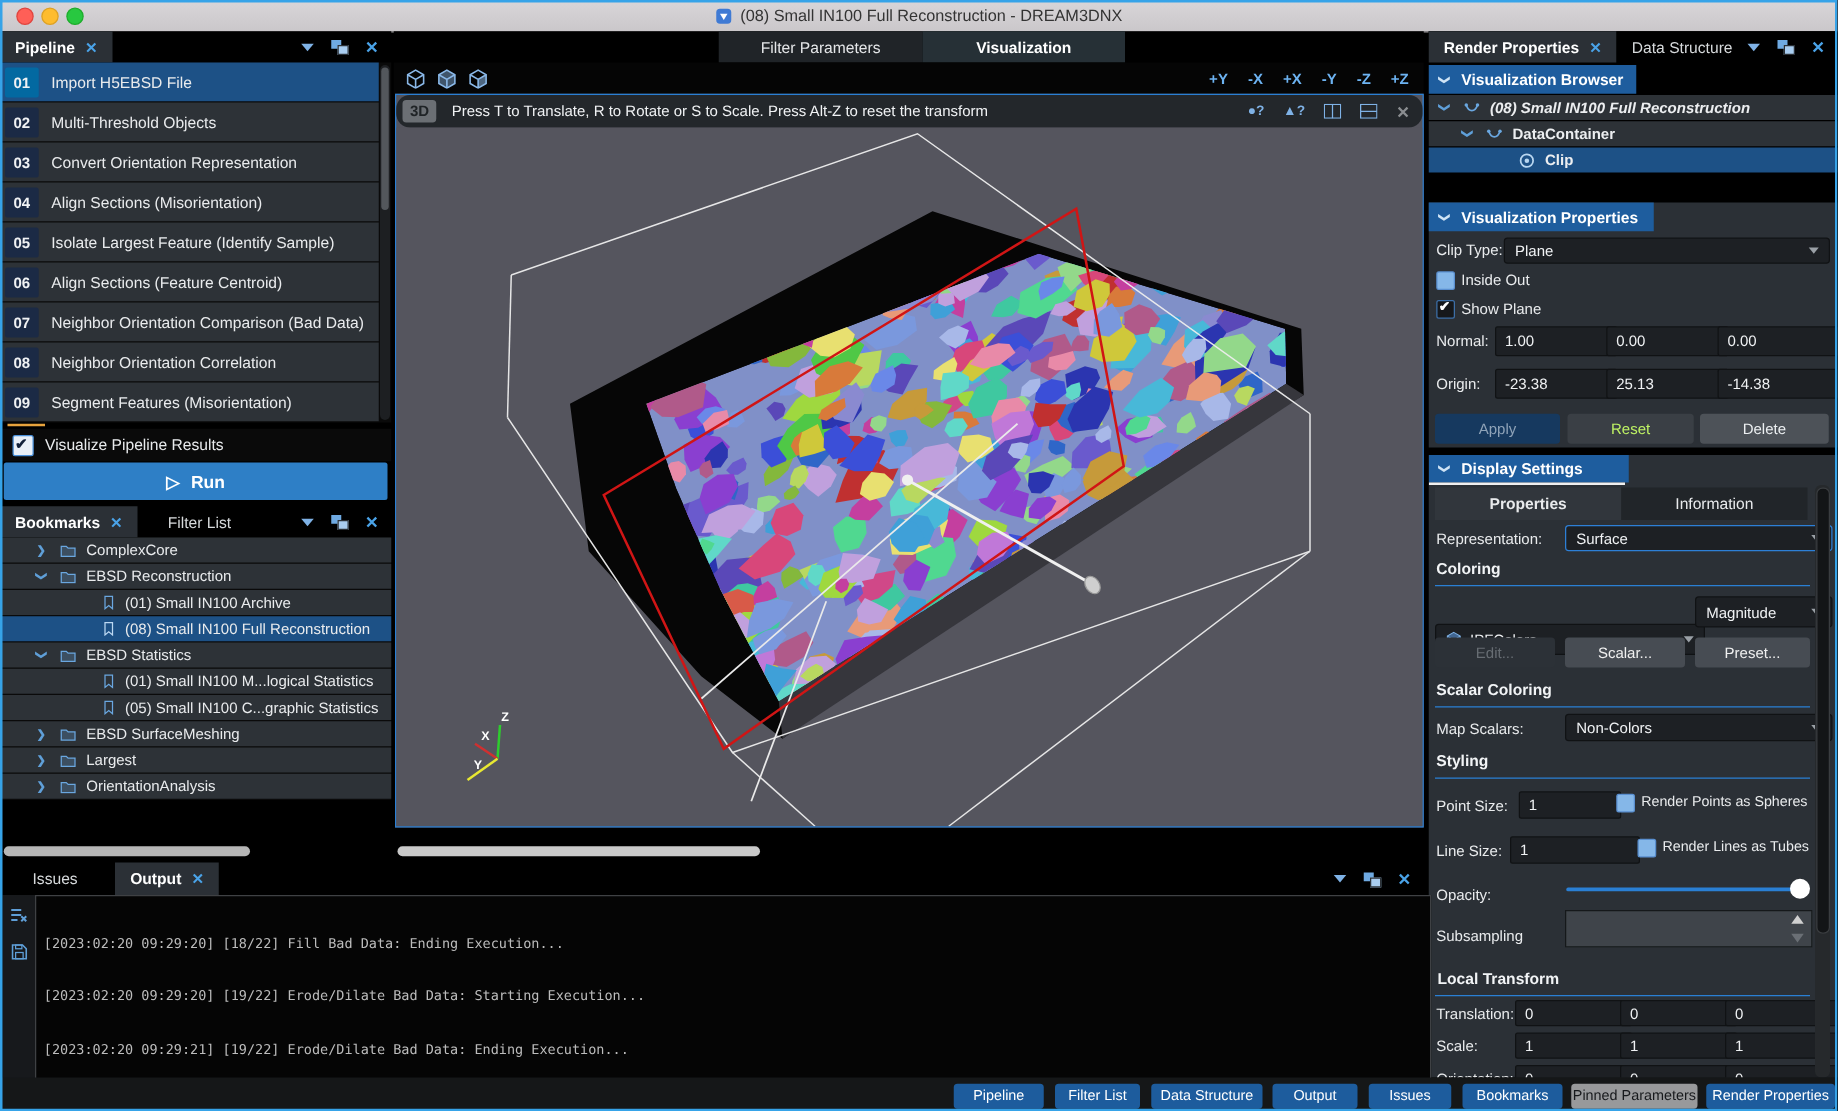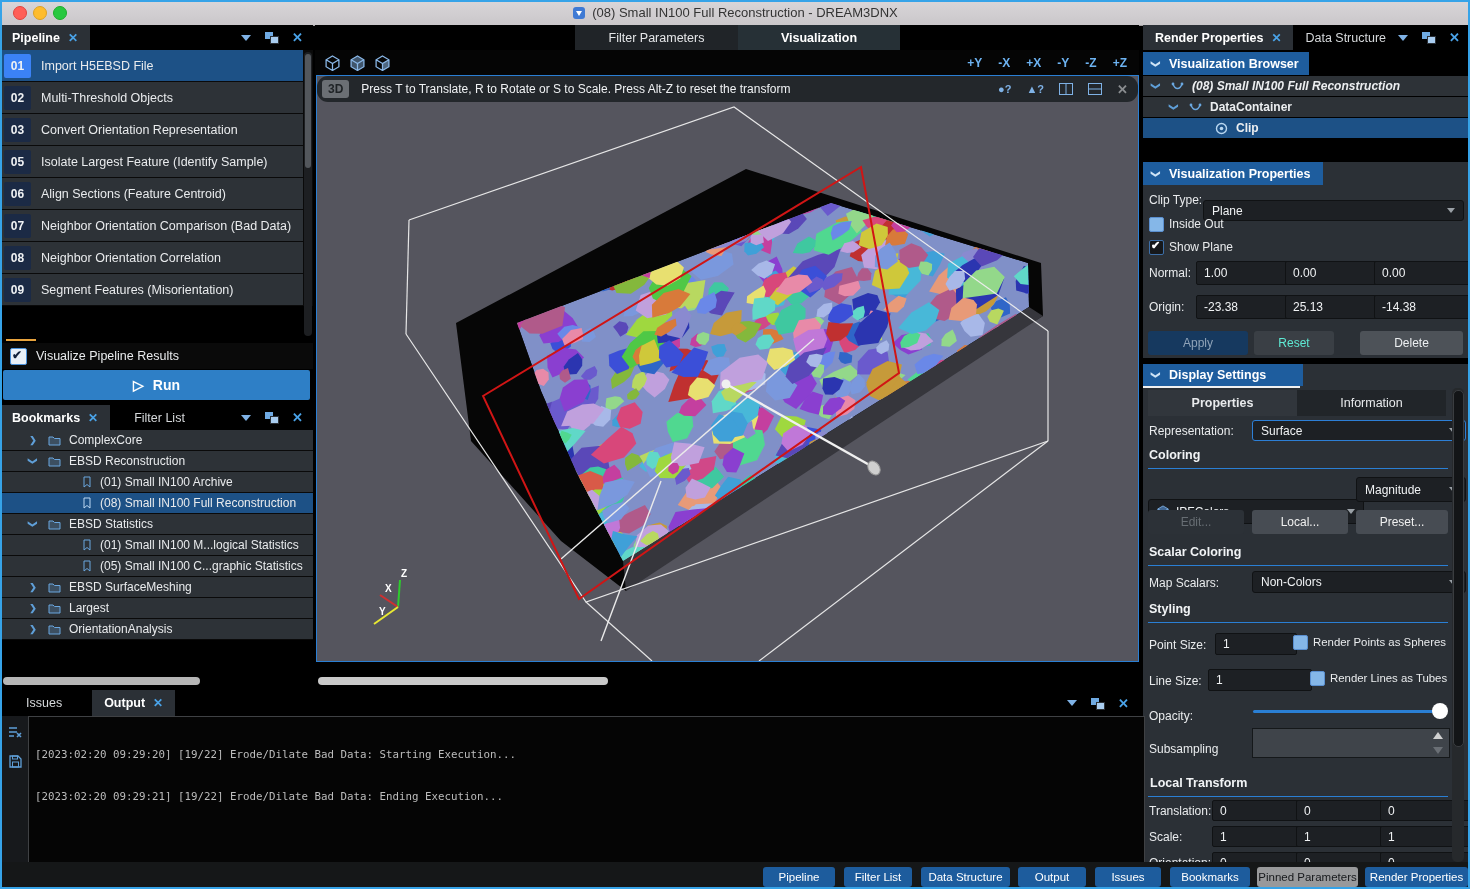--- a/index.html
+++ b/index.html
@@ -27,21 +27,21 @@
   .x-blue{color:#4aa3e8;font-weight:bold;font-size:13px;}
 
   
   #pipe-tabbar{left:0;top:25px;width:313px;height:25px;}
   #pipe-list{left:0;top:50px;width:313px;background:#0a0a0a;}
   .prow{height:31px;margin-bottom:1px;background:#2d3237;display:flex;align-items:center;width:303px;}
   .prow .num{width:27px;height:24px;margin:0 0 0 4px;background:#1b2a45;color:#f0f2f4;font-weight:bold;
     font-size:12px;display:flex;align-items:center;justify-content:center;border-radius:2px;}
   .prow .plabel{color:#e9ebed;font-size:12.5px;margin-left:10px;white-space:nowrap;}
   .prow.sel{background:#1d5186;}
-  .prow.sel .num{background:#3b82f6;}
+  .prow.sel .num{background:#0369a1;}
   #pipe-scroll{left:304px;top:52px;width:8px;height:284px;background:#1d1f22;border-radius:4px;}
   #pipe-thumb{left:305px;top:54px;width:6px;height:114px;background:#53575c;border-radius:3px;}
   #orange-div{left:6px;top:339px;width:30px;height:2px;background:#e8a33d;}
   #viz-row{left:0;top:343px;width:313px;height:26px;display:flex;align-items:center;background:#0a0a0a;}
   #viz-cb{width:15px;height:15px;margin-left:10px;background:#e9f0f8;border:1.5px solid #4a90d9;border-radius:2px;
     position:relative;}
   #viz-cb.on::after{content:"\2714";position:absolute;left:1px;top:-1px;color:#12213a;font-size:12px;font-weight:bold;}
   #viz-label{color:#e9ebed;font-size:12.5px;margin-left:9px;}
   #run-btn{left:3px;top:370px;width:307px;height:30px;background:#2e7fc6;border-radius:2px;color:#fff;
     display:flex;align-items:center;justify-content:center;font-size:14px;font-weight:600;gap:9px;}
@@ -149,20 +149,24 @@
         <span class="num">01</span>
         <span class="plabel">Import H5EBSD File</span>
       </div>
     <div class="prow">
         <span class="num">02</span>
         <span class="plabel">Multi-Threshold Objects</span>
       </div>
     <div class="prow">
         <span class="num">03</span>
         <span class="plabel">Convert Orientation Representation</span>
+      </div>
+    <div class="prow">
+        <span class="num">04</span>
+        <span class="plabel">Align Sections (Misorientation)</span>
       </div>
     <div class="prow">
         <span class="num">05</span>
         <span class="plabel">Isolate Largest Feature (Identify Sample)</span>
       </div>
     <div class="prow">
         <span class="num">06</span>
         <span class="plabel">Align Sections (Feature Centroid)</span>
       </div>
     <div class="prow">
@@ -1007,21 +1011,21 @@
         <span style="font-weight:bold;">Clip</span>
       </div>
     </div>
 
     <div class="abs sect" style="left:0;top:137px;width:327px;height:196px;">
       <div class="abs blue-hdr" style="left:0;top:0;width:172px;height:23px;">
         <span class="chev down" style="color:#cfe4f6;">❯</span>
         <span>Visualization Properties</span>
       </div>
       <span class="flabel" style="left:6px;top:31px;">Clip Type:</span>
-      <div class="selectbox" style="left:60px;top:28px;width:243px;height:19px;margin-top:10px;">
+      <div class="selectbox" style="left:60px;top:28px;width:243px;height:19px;">
         <span>Plane</span>
           <span class="sb-caret"></span>
       </div>
       <span class="cb-lite" style="left:6px;top:55px;"></span>
       <span class="flabel" style="left:26px;top:55px;">Inside Out</span>
       <span class="cb-dark on" style="left:6px;top:78px;"></span>
       <span class="flabel" style="left:26px;top:78px;">Show Plane</span>
       <span class="flabel" style="left:6px;top:104px;">Normal:</span>
       <div class="inputbox" style="left:53px;top:99px;width:82px;height:22px;">
           <span>1.00</span>
@@ -1038,21 +1042,21 @@
         </div>
       <div class="inputbox" style="left:142px;top:133px;width:82px;height:22px;">
           <span>25.13</span>
         </div>
       <div class="inputbox" style="left:231px;top:133px;width:83px;height:22px;">
           <span>-14.38</span>
         </div>
       <div class="gbtn" style="left:5px;top:169px;width:100px;height:24px;background:#16395f;color:#8fa3b8;">
           <span>Apply</span>
         </div>
-      <div class="gbtn" style="left:111px;top:169px;width:80px;height:24px;background:#3a3f45;color:#5eead4;">
+      <div class="gbtn" style="left:111px;top:169px;width:101px;height:24px;background:#3a3f45;color:#bef264;">
           <span>Reset</span>
         </div>
       <div class="gbtn" style="left:217px;top:169px;width:103px;height:24px;background:#4d5258;color:#eceff1;">
           <span>Delete</span>
         </div>
     </div>
 
     <div class="abs sect" style="left:0;top:339px;width:327px;height:498px;overflow:hidden;">
       <div class="abs blue-hdr" style="left:0;top:0;width:152px;height:22px;">
         <span class="chev down" style="color:#cfe4f6;">❯</span>
@@ -1085,21 +1089,21 @@
           <span class="sb-caret"></span>
       </div>
       <div class="selectbox" style="left:213px;top:113px;width:92px;height:23px;">
         <span>Magnitude</span>
           <span class="sb-caret"></span>
       </div>
       <div class="gbtn" style="left:5px;top:146px;width:96px;height:24px;background:#2c3137;color:#676d73;">
           <span>Edit...</span>
         </div>
       <div class="gbtn" style="left:109px;top:146px;width:96px;height:24px;background:#474c53;color:#f0f0f0;">
-          <span>Local...</span>
+          <span>Scalar...</span>
         </div>
       <div class="gbtn" style="left:213px;top:146px;width:92px;height:24px;background:#474c53;color:#f0f0f0;">
           <span>Preset...</span>
         </div>
 
       <span class="flabel bold-lbl" style="left:6px;top:181px;">Scalar Coloring</span>
       <div class="hrule" style="left:5px;top:201px;width:300px;"></div>
       <span class="flabel" style="left:6px;top:212px;">Map Scalars:</span>
       <div class="selectbox" style="left:109px;top:207px;width:196px;height:20px;">
         <span>Non-Colors</span>
@@ -1196,20 +1200,21 @@
       </span>
     <span>
         <svg width="13" height="13">
           <path d="M1,1 h8 l3,3 v8 h-11 z" fill="none" stroke="#5f9fd8" stroke-width="1.3"></path>
           <rect x="3.5" y="7" width="6" height="5" fill="none" stroke="#5f9fd8"></rect>
           <rect x="3.5" y="1" width="5" height="3" fill="none" stroke="#5f9fd8"></rect>
         </svg>
       </span>
   </div>
   <div class="abs" id="console">
+    <div>[2023:02:20 09:29:20] [18/22] Fill Bad Data: Ending Execution...</div>
     <div>[2023:02:20 09:29:20] [19/22] Erode/Dilate Bad Data: Starting Execution...</div>
     <div>[2023:02:20 09:29:21] [19/22] Erode/Dilate Bad Data: Ending Execution...</div>
     
     
     
     
     
     
     
   </div>

